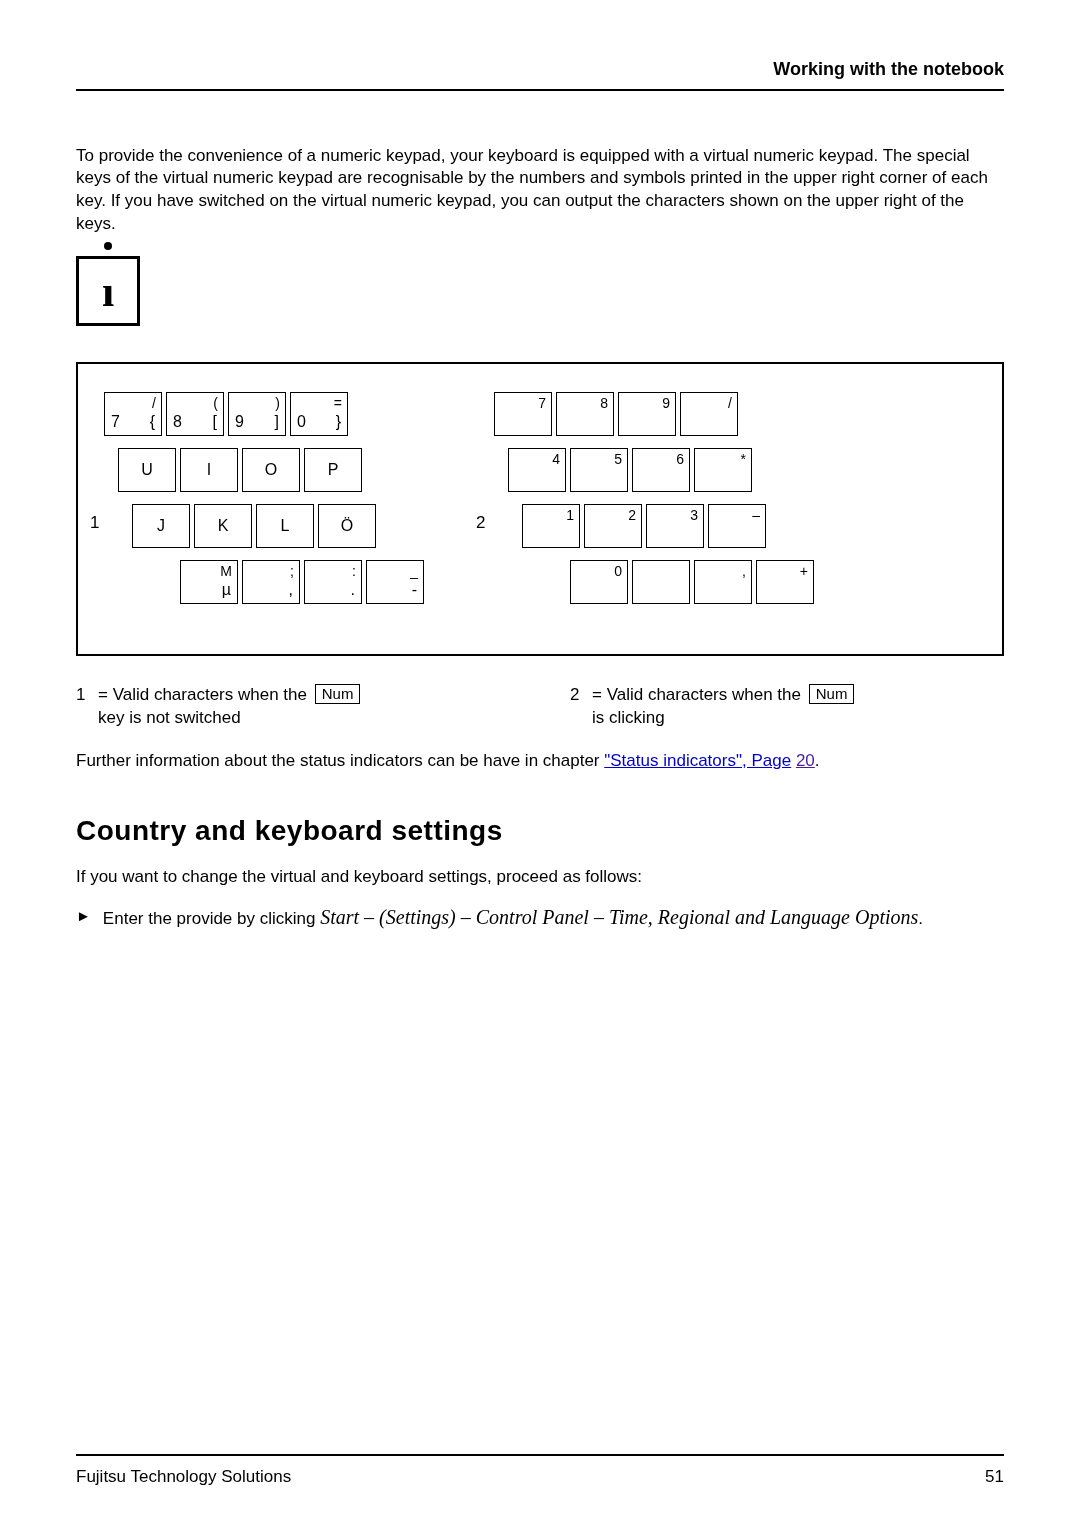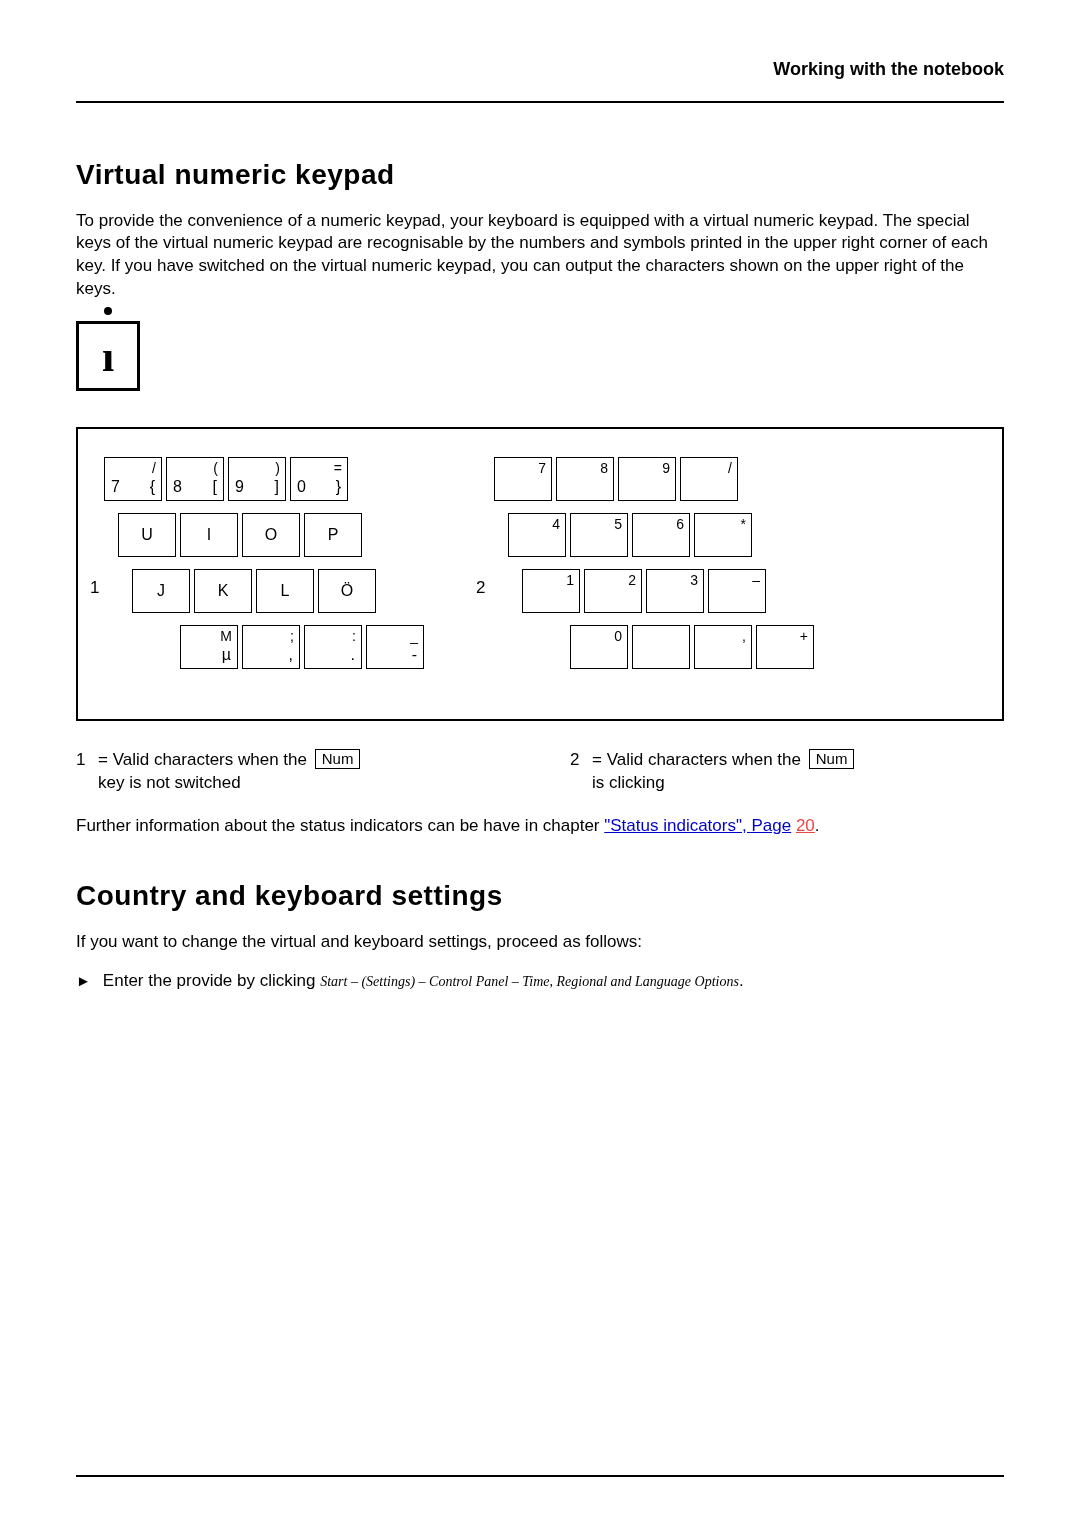--- a/index.html
+++ b/index.html
@@ -18,21 +18,21 @@
     padding: 58px 76px 42px 76px;
     position: relative;
     display: flex;
     flex-direction: column;
   }
   .header {
     display: flex;
     justify-content: flex-end;
     font-weight: bold;
     font-size: 18px;
-    padding-bottom: 20px;
+    padding-bottom: 8px;
     border-bottom: 2px solid #000;
     margin-bottom: 54px;
   }
   h2.sec {
     font-size: 28px;
     font-weight: bold;
     margin: 0 0 18px 0;
     letter-spacing: 0.5px;
   }
   p.body {
@@ -110,38 +110,38 @@
     line-height:1.2;
     margin: 0 3px;
     position:relative;
     top:-1px;
   }
   a.ref {
     color: #0000cc;
     text-decoration: underline;
   }
   .pg {
-    color:#ef4444;
+    color:#4c1d95;
     text-decoration:underline;
   }
   .bullet-line {
     display:flex;
     align-items:flex-start;
     gap:12px;
     font-size:17px;
     margin-top:6px;
   }
   .bullet-line .marker {
     font-size:15px;
     padding-top:2px;
   }
   .italic {
     font-style: italic;
     font-family: "Times New Roman", serif;
-    font-size:14px;
+    font-size:20px;
   }
 
   .footer-area {
     margin-top:auto;
   }
   .footer-rule {
     border-top:2px solid #000;
     margin-bottom:10px;
   }
   .footer {
@@ -152,21 +152,20 @@
 </style>
 </head>
 <body>
 
 <div class="page">
 
   <div class="header">
     <span>Working with the notebook</span>
   </div>
 
-  <h2 class="sec">Virtual numeric keypad</h2>
 
   <p class="body">To provide the convenience of a numeric keypad, your keyboard is equipped with a virtual numeric keypad. The special keys of the virtual numeric keypad are recognisable by the numbers and symbols printed in the upper right corner of each key. If you have switched on the virtual numeric keypad, you can output the characters shown on the upper right of the keys.</p>
 
   <div class="info-row">
     <div class="info-icon">
       <span style="position:relative;">
         <span style="position:absolute; left:50%; top:-22px; transform:translateX(-50%); width:8px; height:8px; background:#000; border-radius:50%;"></span>
         
         <span style="font-family:'Times New Roman',serif;">ı</span>
       </span>
@@ -313,15 +312,19 @@
 
   <div class="bullet-line">
     <span class="marker">►</span>
     <span>
       <span>Enter the provide by clicking </span><span class="italic">Start – (Settings) – Control Panel – Time, Regional and Language Options</span><span>.</span>
     </span>
   </div>
 
   <div class="footer-area">
     <div class="footer-rule"></div>
+    <div class="footer">
+      <span>Fujitsu Technology Solutions</span>
+      <span>51</span>
+    </div>
   </div>
 
 </div>
 
 </body></html>

